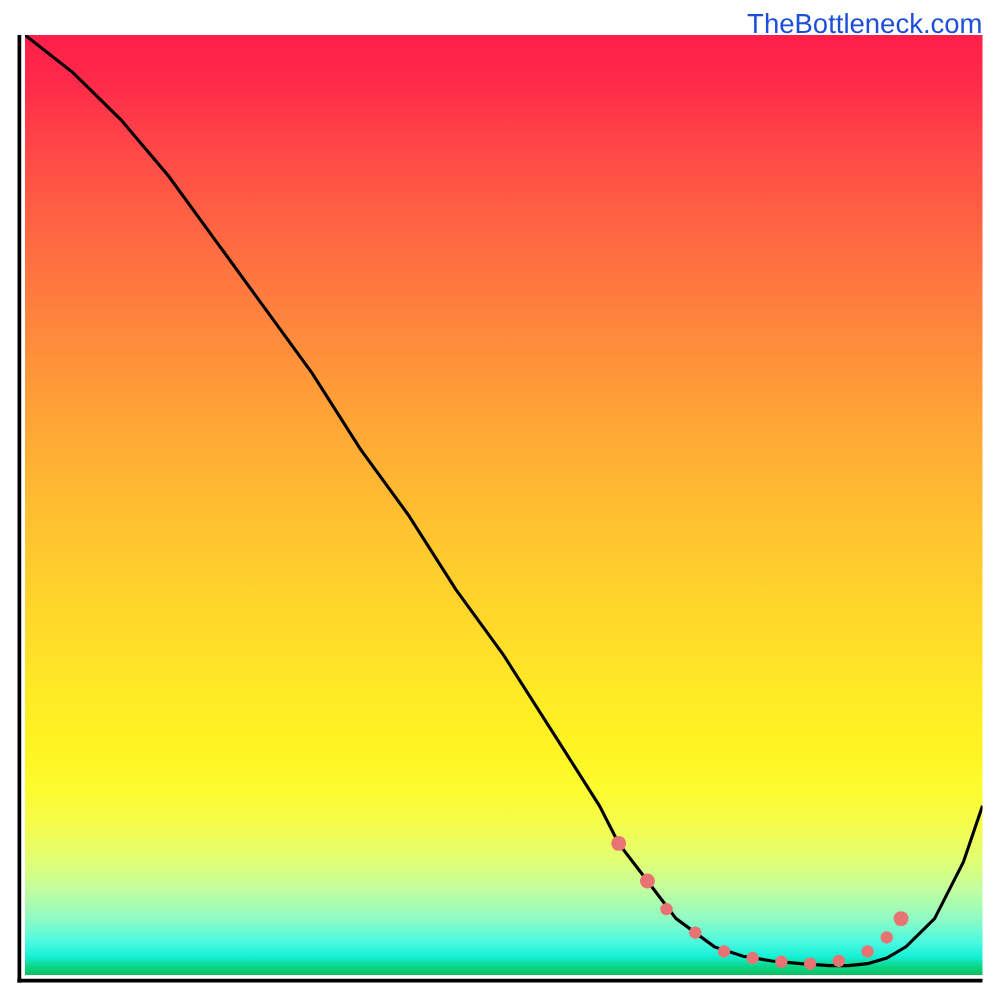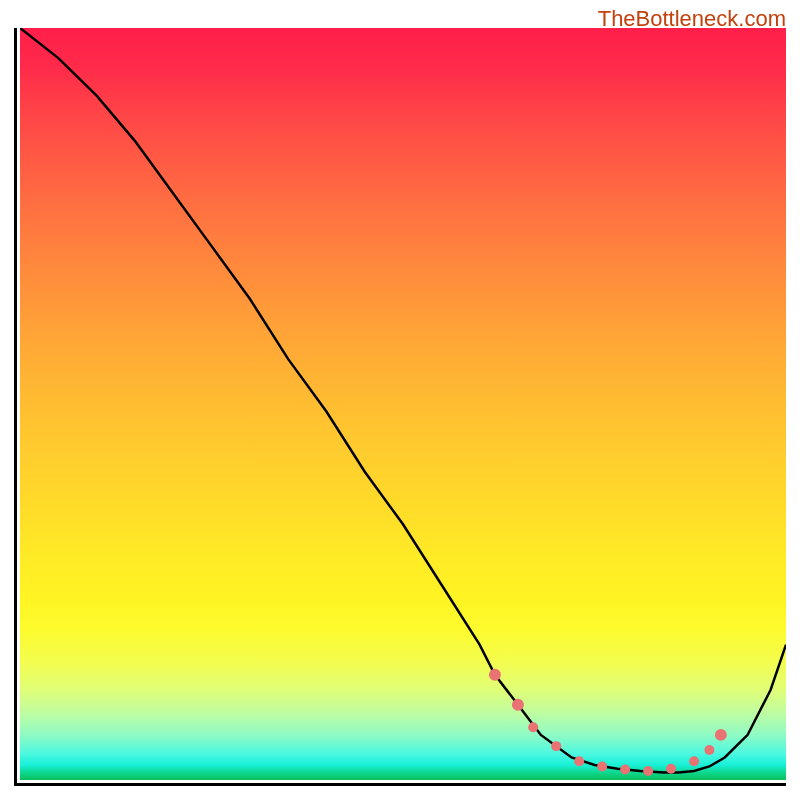--- a/index.html
+++ b/index.html
@@ -8,21 +8,21 @@
     height: 800px;
     background: #ffffff;
     position: relative;
     font-family: Arial, sans-serif;
   }
   .watermark {
     position: absolute;
     top: 6px;
     right: 14px;
     font-size: 22px;
-    color: #c2410c;
+    color: #1d4ed8;
     font-weight: 400;
   }
   .plot-area {
     position: absolute;
     left: 14px;
     top: 28px;
     width: 772px;
     height: 758px;
     border-left: 3px solid #000;
     border-bottom: 3px solid #000;

